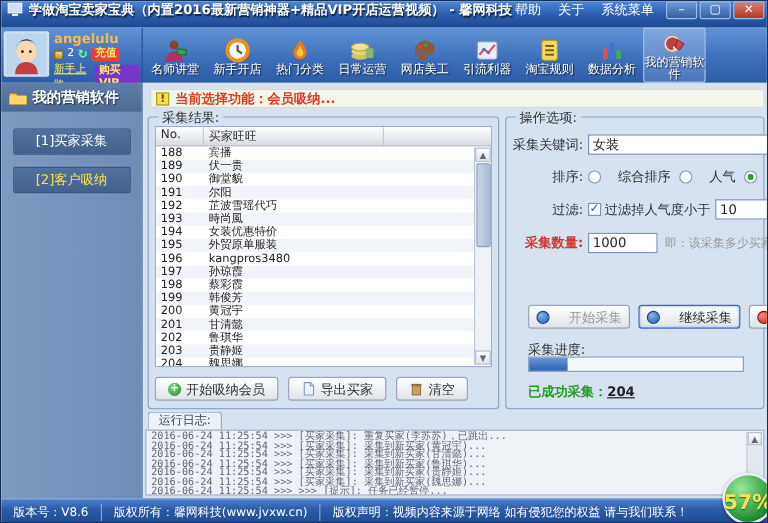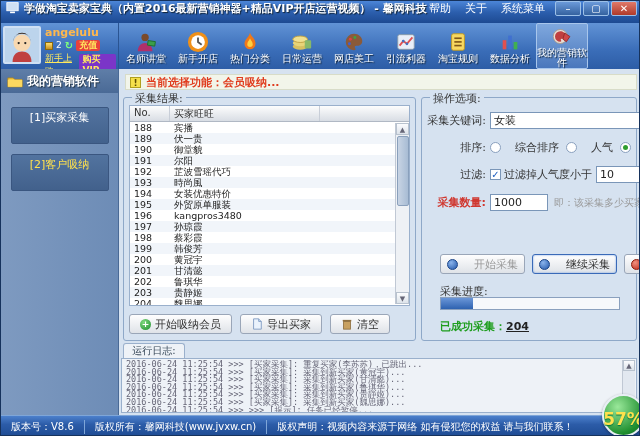--- a/index.html
+++ b/index.html
@@ -45,21 +45,21 @@
   .nav-label { color:#fff; font-size:10px; text-shadow:1px 1px 1px #123; margin-top:1px; text-align:center; line-height:10px; }
   .nav-item.active { background:linear-gradient(180deg,#7fa8de,#4a77bc);
     border:1px solid #a8c6ec; border-radius:2px; }
 
   
   .sidebar { position:absolute; left:0; top:68px; width:118px; height:346px;
     background:linear-gradient(90deg,#7e9ac0,#6d8cb6); border-right:1px solid #4a6a96; }
   .sb-head { height:24px; background:linear-gradient(180deg,#5f7ea8,#4a6a96);
     display:flex; align-items:center; gap:4px; padding:0 6px;
     color:#fff; font-size:12px; font-weight:bold; text-shadow:1px 1px 1px #234; }
-  .sb-item { width:98px; height:37px; margin:0 auto; text-align:center; line-height:20px;
+  .sb-item { width:98px; height:22px; margin:0 auto; text-align:center; line-height:20px;
     font-size:11px; color:#fff; background:linear-gradient(180deg,#52739f,#42618c);
     border:1px solid #3a5680; border-radius:2px; cursor:pointer; }
   .sb-item.buyers { margin-top:14px; }
   .sb-item.absorb { margin-top:10px; color:#ffe14d; }
 
   
   .main { position:absolute; left:118px; top:68px; width:522px; height:346px; background:#d6e2f0; }
   .notice { position:absolute; left:6px; top:5px; right:4px; height:16px;
     background:#f2f5ea; border:1px solid #d8dcc8; display:flex; align-items:center; gap:5px; padding:0 4px; }
   .warn-icon { width:11px; height:11px; background:#f5e04a; border:1px solid #b0a020;

